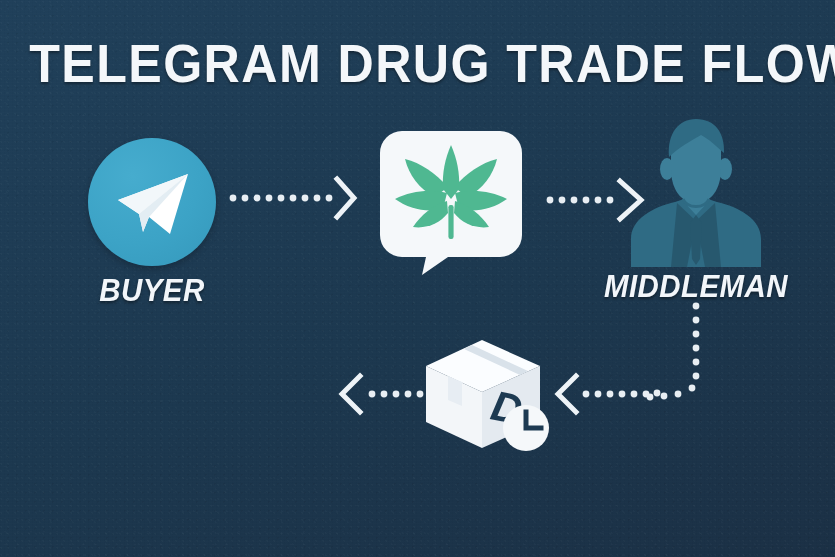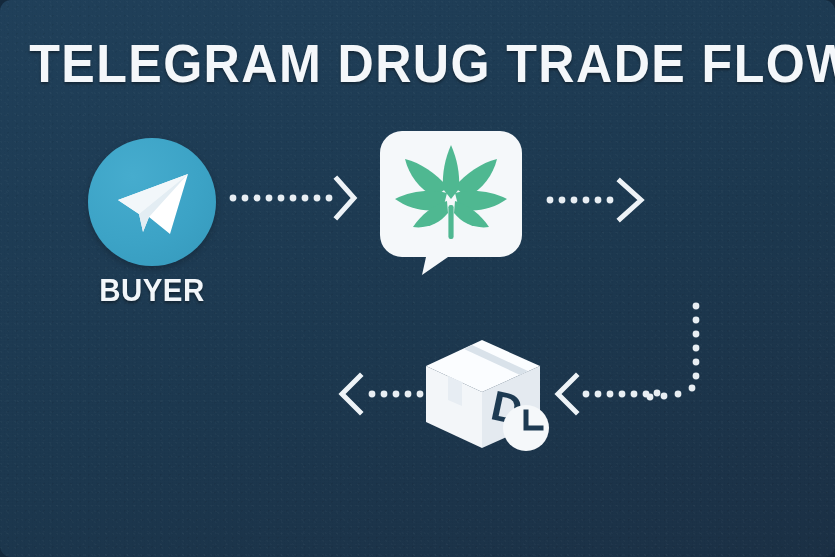--- a/index.html
+++ b/index.html
@@ -17,21 +17,20 @@
     height: 557px;
     overflow: hidden;
     background-color: #1d3a52;
     background-image:
       radial-gradient(circle at 18% 22%, rgba(255,255,255,0.022) 0 1px, transparent 1px),
       radial-gradient(circle at 62% 48%, rgba(255,255,255,0.018) 0 1px, transparent 1px),
       radial-gradient(circle at 84% 76%, rgba(0,0,0,0.05) 0 1px, transparent 1px),
       radial-gradient(circle at 38% 88%, rgba(255,255,255,0.015) 0 1px, transparent 1px),
       linear-gradient(160deg, #20405a 0%, #1c384f 55%, #1b3045 100%);
     background-size: 7px 7px, 11px 11px, 9px 9px, 13px 13px, 100% 100%;
-    border-radius: 11px;
   }
   .noise {
     position: absolute;
     inset: 0;
     pointer-events: none;
     opacity: .5;
     background-image:
       repeating-linear-gradient(0deg, rgba(255,255,255,0.012) 0 1px, transparent 1px 3px),
       repeating-linear-gradient(90deg, rgba(0,0,0,0.018) 0 1px, transparent 1px 4px);
   }
@@ -50,20 +49,21 @@
     letter-spacing: 1.5px;
     line-height: 1;
     transform: scaleX(0.93);
     text-shadow: 0 2px 3px rgba(0,0,0,0.38);
     white-space: nowrap;
   }
 
   
   .node {
     position: absolute;
+    font-style: italic;
   }
   .node-label {
     position: absolute;
     width: 320px;
     left: 50%;
     margin-left: -160px;
     text-align: center;
     color: #f2f6fa;
     font-family: "Liberation Sans Narrow", "Liberation Sans", sans-serif;
     font-weight: bold;
@@ -153,20 +153,45 @@
         <path d="M3,-6 C16,-20 30,-30 46,-34 C42,-18 32,-4 16,4 Z"></path>
         <path d="M-4,0 C-22,-4 -40,-2 -56,6 C-42,16 -24,20 -8,16 Z"></path>
         <path d="M4,0 C22,-4 40,-2 56,6 C42,16 24,20 8,16 Z"></path>
         <path d="M-4,8 C-18,12 -30,22 -38,34 C-24,36 -11,30 -3,20 Z"></path>
         <path d="M4,8 C18,12 30,22 38,34 C24,36 11,30 3,20 Z"></path>
         <rect x="-2.6" y="12" width="5.2" height="34" rx="2.2"></rect>
       </g>
     </svg>
   </div>
 
+  <div class="node" id="node-middleman">
+    <svg width="138" height="150" viewBox="0 0 138 150">
+
+      <path d="M4 150 V122 C4 102 26 90 48 85 L69 78 L90 85 C112 90 134 102 134 122 V150 Z" fill="#2f6b84"></path>
+
+      <path d="M50 86 L69 104 L60 150 L44 150 Z" fill="#27586e"></path>
+      <path d="M88 86 L69 104 L78 150 L94 150 Z" fill="#27586e"></path>
+
+      <path d="M56 84 L69 98 L82 84 L76 79 L62 79 Z" fill="#3d7f99"></path>
+
+      <path d="M69 98 L75 106 L73 142 L69 148 L65 142 L63 106 Z" fill="#27586e"></path>
+
+      <path d="M56 58 H82 V84 L69 94 L56 84 Z" fill="#3d7f99"></path>
+
+      <ellipse cx="40" cy="52" rx="7" ry="11" fill="#3d7f99"></ellipse>
+      <ellipse cx="98" cy="52" rx="7" ry="11" fill="#3d7f99"></ellipse>
+
+      <path d="M44 34 C44 14 54 4 69 4 C84 4 94 14 94 34 V52 C94 72 84 86 69 86 C54 86 44 72 44 52 Z" fill="#3d7f99"></path>
+
+      <path d="M42 40 C40 16 52 2 69 2 C88 2 98 16 97 36 C90 30 82 22 74 18 C64 24 52 30 42 40 Z" fill="#2f6b84"></path>
+
+      <path d="M56 82 C60 92 78 92 82 82" fill="none" stroke="#2f6b84" stroke-width="3"></path>
+    </svg>
+    <div class="node-label">MIDDLEMAN</div>
+  </div>
 
   <div class="node" id="node-package">
     <svg width="140" height="120" viewBox="0 0 140 120">
 
       <path d="M6 32 L62 58 V114 L6 88 Z" fill="#f3f6f9"></path>
 
       <path d="M62 58 L120 32 V88 L62 114 Z" fill="#e4eaf0"></path>
 
       <path d="M6 32 L62 6 L120 32 L62 58 Z" fill="#fbfdff"></path>
 

